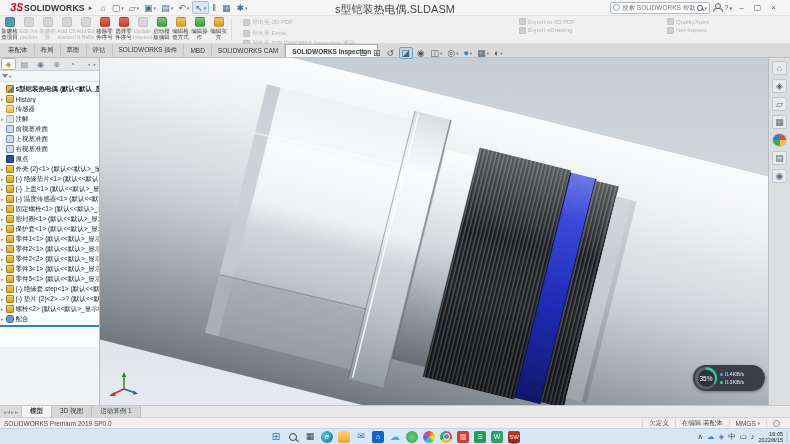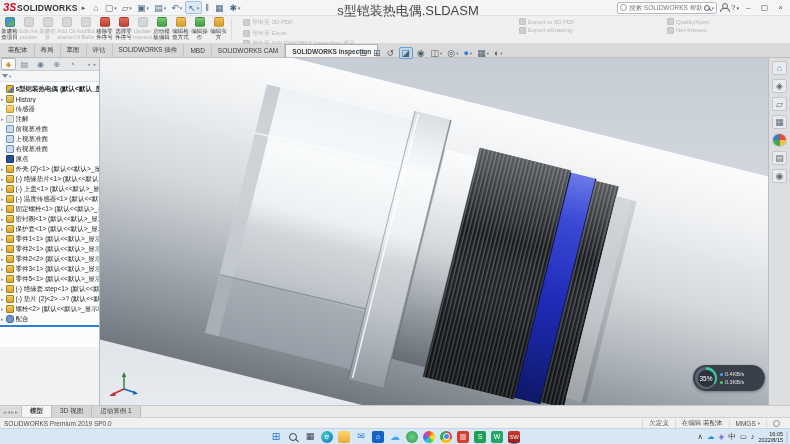--- a/index.html
+++ b/index.html
@@ -1,31 +1,31 @@
 <!DOCTYPE html>
 <html><head>
 <meta charset="utf-8">
 <style>
   *{margin:0;padding:0;box-sizing:border-box;}
   html,body{width:790px;height:444px;overflow:hidden;}
   body{font-family:"Liberation Sans","DejaVu Sans",sans-serif;font-size:8px;color:#3c4043;background:#f0f0f0;}
   #app{position:relative;width:790px;height:444px;}
 
   
-  #titlebar{height:16px;background:#f5f5f5;border-bottom:1px solid #e2e2e2;display:flex;align-items:center;padding:0 3px;position:relative;}
+  #titlebar{height:16px;background:#f5f5f5;border-bottom:1px solid #e2e2e2;display:flex;align-items:center;padding:0 10px;position:relative;}
   .brand{display:flex;align-items:baseline;gap:1px;margin-right:4px;}
   .brand b{color:#d0021b;font-style:italic;font-size:10px;}
   .brand span{font-size:8.5px;font-weight:bold;color:#333;letter-spacing:.2px;}
   .flyout{color:#555;font-size:7px;margin-right:6px;}
   .qa-row{display:flex;align-items:center;gap:1px;}
   .qa{display:flex;align-items:center;height:13px;padding:0 2px;border-radius:2px;color:#4a6b8a;}
   .qa b{font-weight:normal;font-size:9px;}
   .qa i{font-style:normal;font-size:5px;color:#777;margin-left:1px;}
   .qa.pressed{background:#dce8f5;border:1px solid #9ec1e4;}
-  .doc-title{position:absolute;left:50%;transform:translateX(-50%);top:2px;font-size:13px;color:#444;white-space:nowrap;margin-left:13px;}
+  .doc-title{position:absolute;left:50%;transform:translateX(-50%);top:2px;font-size:11px;color:#444;white-space:nowrap;}
   #tb-right{margin-left:auto;display:flex;align-items:center;gap:3px;}
   .searchbox{display:flex;align-items:center;width:100px;height:12px;border:1px solid #b8bcc0;background:#fff;border-radius:2px;padding:0 2px;gap:2px;}
   .searchbox input{border:none;outline:none;flex:1;font-size:6.5px;color:#888;min-width:0;background:transparent;font-family:inherit;}
   .ring-ic{width:7px;height:7px;border:1px solid #8aa0b5;border-radius:50%;flex:none;}
   .mag{width:6px;height:6px;border:1.2px solid #51616f;border-radius:50%;position:relative;flex:none;}
   .mag::after{content:"";position:absolute;width:4px;height:1.2px;background:#51616f;right:-3px;bottom:-1px;transform:rotate(45deg);}
   .person{width:8px;height:9px;position:relative;}
   .person::before{content:"";position:absolute;left:2px;top:0;width:4px;height:4px;border:1px solid #667;border-radius:50%;}
   .person::after{content:"";position:absolute;left:0;bottom:0;width:8px;height:3px;border:1px solid #667;border-bottom:none;border-radius:4px 4px 0 0;}
   .winbtn{width:13px;height:13px;display:flex;align-items:center;justify-content:center;color:#555;font-size:8px;}

